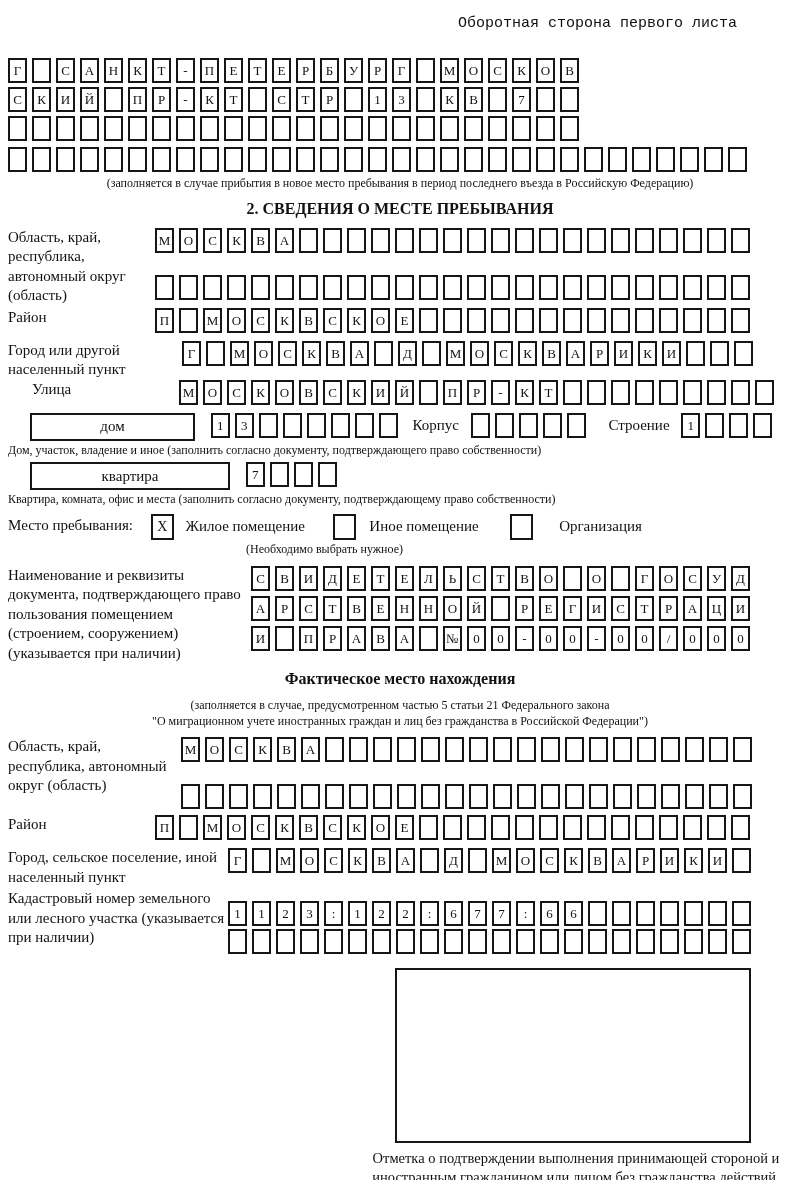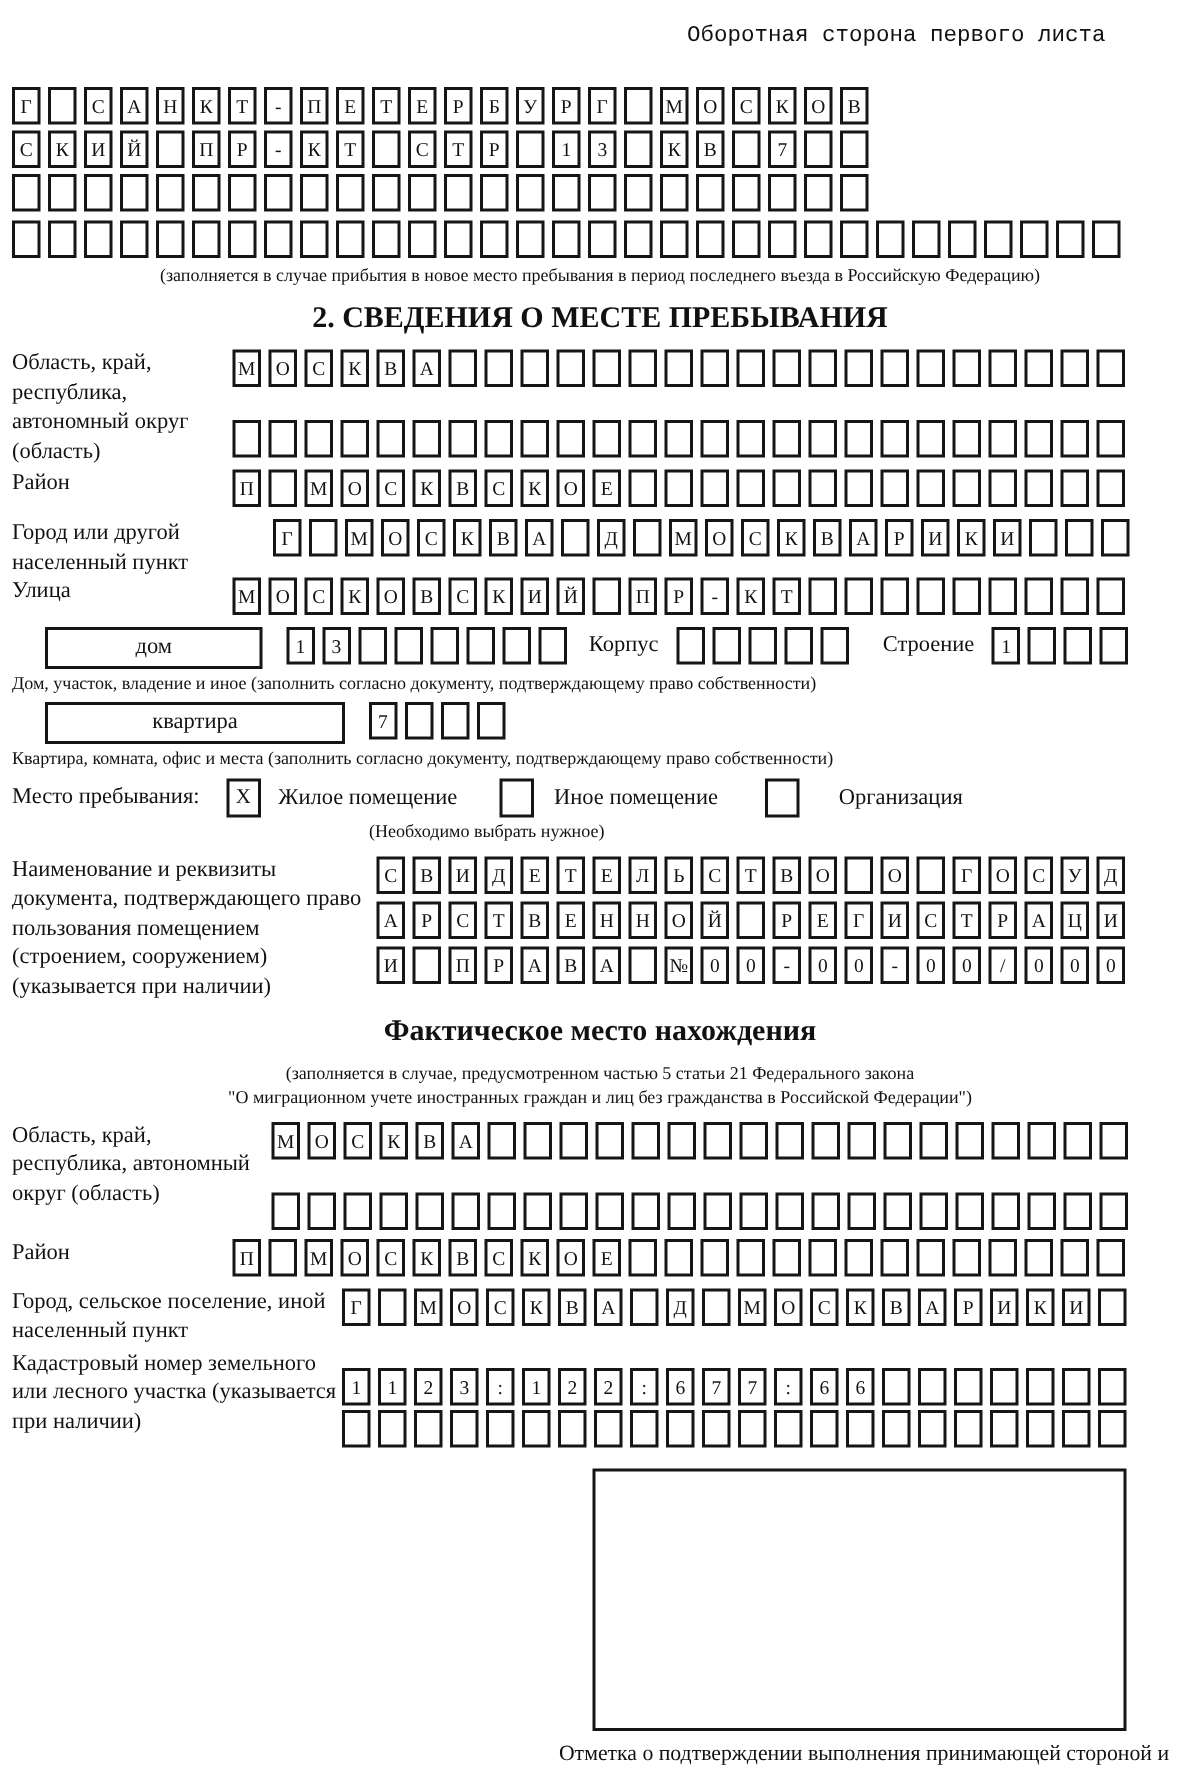--- a/index.html
+++ b/index.html
@@ -15,21 +15,21 @@
   .flabel{flex:0 0 auto;}
   .cellrow{white-space:nowrap;margin-bottom:3px;height:26px;}
   .cell{
     display:inline-block;box-sizing:border-box;
     width:19px;height:25px;border:2px solid #161616;
     margin-right:5px;text-align:center;line-height:21px;
     font-size:13px;background:#fff;vertical-align:top;
   }
   .note{font-size:12px;}
   .center{text-align:center;}
-  .sec-title{font-weight:bold;font-size:20px;text-align:center;margin:8px 0 8px 0;}
+  .sec-title{font-weight:bold;font-size:16px;text-align:center;margin:8px 0 8px 0;}
   .gap-row{margin-bottom:21px;}
   .labelbox{
     box-sizing:border-box;border:2px solid #161616;height:28px;
     display:inline-flex;align-items:center;justify-content:center;
     background:#fff;vertical-align:top;
   }
   .inlinebit{display:inline-block;vertical-align:top;}
   .chk{
     display:inline-block;box-sizing:border-box;width:23px;height:26px;
     border:2px solid #161616;text-align:center;line-height:22px;font-size:14px;
@@ -75,35 +75,35 @@
   <div class="flabel" style="width:147px;">Район</div>
   <div class="cellrow"><span class="cell">П</span><span class="cell"></span><span class="cell">М</span><span class="cell">О</span><span class="cell">С</span><span class="cell">К</span><span class="cell">В</span><span class="cell">С</span><span class="cell">К</span><span class="cell">О</span><span class="cell">Е</span><span class="cell"></span><span class="cell"></span><span class="cell"></span><span class="cell"></span><span class="cell"></span><span class="cell"></span><span class="cell"></span><span class="cell"></span><span class="cell"></span><span class="cell"></span><span class="cell"></span><span class="cell"></span><span class="cell"></span><span class="cell"></span></div>
 </div>
 
 <div class="frow" style="margin-bottom:0;">
   <div class="flabel" style="width:174px;">Город или другой населенный пункт</div>
   <div class="cellrow"><span class="cell">Г</span><span class="cell"></span><span class="cell">М</span><span class="cell">О</span><span class="cell">С</span><span class="cell">К</span><span class="cell">В</span><span class="cell">А</span><span class="cell"></span><span class="cell">Д</span><span class="cell"></span><span class="cell">М</span><span class="cell">О</span><span class="cell">С</span><span class="cell">К</span><span class="cell">В</span><span class="cell">А</span><span class="cell">Р</span><span class="cell">И</span><span class="cell">К</span><span class="cell">И</span><span class="cell"></span><span class="cell"></span><span class="cell"></span></div>
 </div>
 
 <div class="frow mb4">
-  <div class="flabel" style="width:147px;">Улица</div>
+  <div class="flabel" style="width:147px;margin-left:24px;">Улица</div>
   <div class="cellrow"><span class="cell">М</span><span class="cell">О</span><span class="cell">С</span><span class="cell">К</span><span class="cell">О</span><span class="cell">В</span><span class="cell">С</span><span class="cell">К</span><span class="cell">И</span><span class="cell">Й</span><span class="cell"></span><span class="cell">П</span><span class="cell">Р</span><span class="cell">-</span><span class="cell">К</span><span class="cell">Т</span><span class="cell"></span><span class="cell"></span><span class="cell"></span><span class="cell"></span><span class="cell"></span><span class="cell"></span><span class="cell"></span><span class="cell"></span><span class="cell"></span></div>
 </div>
 
 <div class="mb2" style="margin-left:22px;white-space:nowrap;">
-  <span class="labelbox" style="width:145px;margin-right:12px;">
+  <span class="labelbox" style="width:165px;margin-right:12px;">
       <span>дом</span>
     </span>
   <span class="inlinebit"><span class="cell">1</span><span class="cell">3</span><span class="cell"></span><span class="cell"></span><span class="cell"></span><span class="cell"></span><span class="cell"></span><span class="cell"></span></span>
   <span class="inlinebit" style="margin:3px 8px 0 6px;">Корпус</span>
   <span class="inlinebit"><span class="cell"></span><span class="cell"></span><span class="cell"></span><span class="cell"></span><span class="cell"></span></span>
   <span class="inlinebit" style="margin:3px 8px 0 14px;">Строение</span>
   <span class="inlinebit"><span class="cell">1</span><span class="cell"></span><span class="cell"></span><span class="cell"></span></span>
 </div>
-<div class="note mb4">Дом, участок, владение и иное (заполнить согласно документу, подтверждающему право собственности)</div>
+<div class="note mb4">Дом, участок, владение и иное (заполнить согласно документу, подтверждающего право собственности)</div>
 
 <div class="mb2" style="margin-left:22px;white-space:nowrap;">
   <span class="labelbox" style="width:200px;margin-right:12px;justify-content:center;">
       <span>квартира</span>
     </span>
   <span class="inlinebit"><span class="cell">7</span><span class="cell"></span><span class="cell"></span><span class="cell"></span></span>
 </div>
 <div class="note mb6">Квартира, комната, офис и места (заполнить согласно документу, подтверждающему право собственности)</div>
 
 <div class="mb2">

